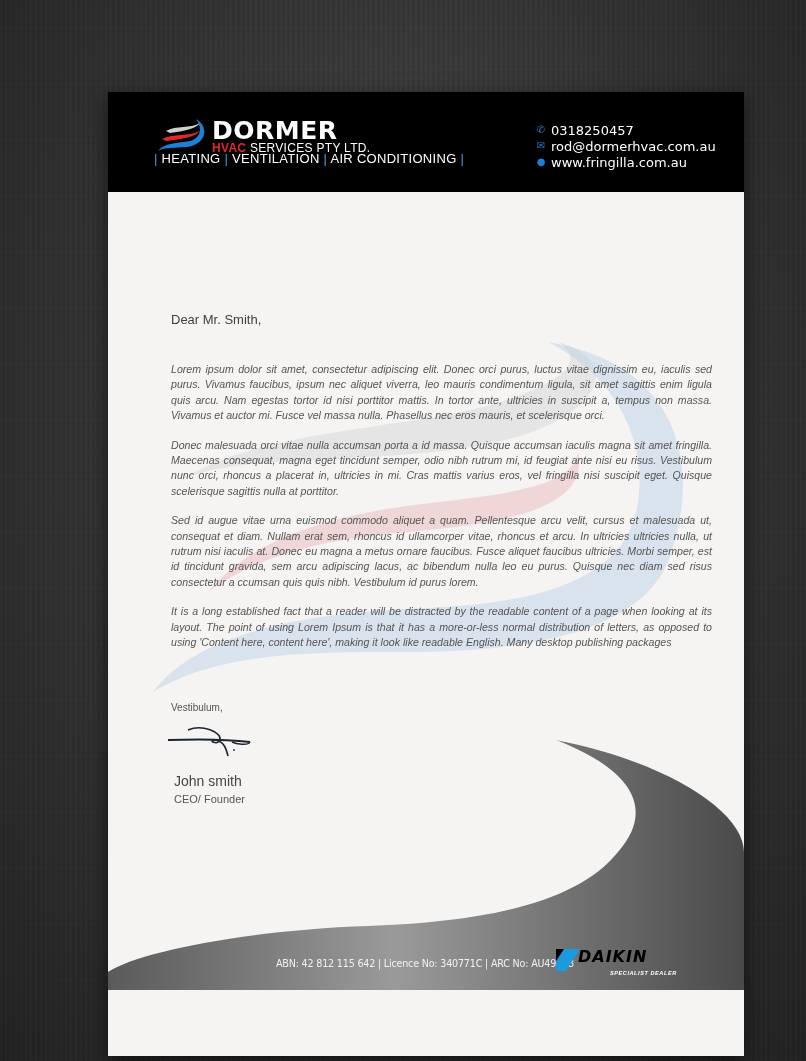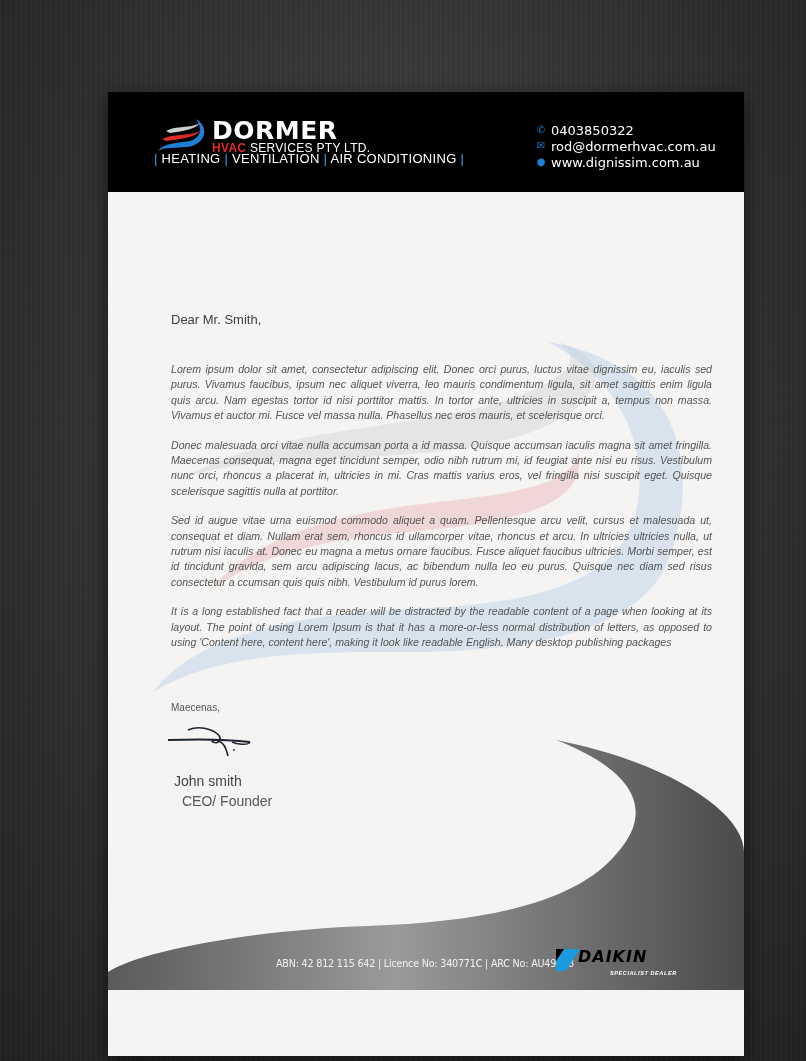--- a/index.html
+++ b/index.html
@@ -54,21 +54,21 @@
     position: absolute; left: 63px; top: 220px; font-size: 13px; color: #404040;
   }
   .body-text {
     position: absolute; left: 63px; top: 270px; width: 541px;
     font-size: 10.6px; line-height: 15.4px; color: #555; text-align: justify;
   }
   .body-text p { margin: 0 0 14px 0; font-style: italic; }
   .closing { position: absolute; left: 63px; top: 610px; font-size: 10px; color: #555; }
   .signature { position: absolute; left: 58px; top: 630px; }
   .signer-name { position: absolute; left: 66px; top: 681px; font-size: 14px; color: #444; text-align: center; }
-  .signer-title { position: absolute; left: 66px; top: 701px; font-size: 14px; color: #555; margin-left: 8px; }
+  .signer-title { position: absolute; left: 66px; top: 701px; font-size: 11px; color: #555; }
   .footer-shape { position: absolute; left: 0; top: 0; }
   .footer-text {
     position: absolute; left: 122px; top: 866px; font-size: 9.6px; color: #f2f2f2; white-space: nowrap;
     font-family: "DejaVu Sans", sans-serif; letter-spacing: -0.2px; margin-left: 46px;
   }
   .daikin { position: absolute; left: 448px; top: 856px; width: 122px; height: 34px; }
   .daikin-mark { position: absolute; left: 0; top: 1px; }
   .daikin-word {
     position: absolute; left: 22px; top: -1px; font-size: 16px; font-weight: bold; font-style: italic;
     color: #000000; letter-spacing: 1px; font-family: "DejaVu Sans", sans-serif; text-align: center;
@@ -101,43 +101,43 @@
       <div class="logo-name">DORMER</div>
       <div class="logo-sub"><span class="hvac">HVAC</span><span> SERVICES PTY LTD.</span></div>
       <div class="logo-tagline">
         <span class="sep">| </span><span>HEATING</span><span class="sep"> | </span><span>VENTILATION</span><span class="sep"> | </span><span>AIR CONDITIONING</span><span class="sep"> |</span>
       </div>
     </div>
 
     <div class="contact">
       <div class="contact-row">
         <span class="ico">✆</span>
-        <span>0403850322</span>
+        <span>0318250457</span>
       </div>
       <div class="contact-row">
         <span class="ico">✉</span>
         <span>rod@dormerhvac.com.au</span>
       </div>
       <div class="contact-row">
         <span class="ico">●</span>
-        <span>www.dignissim.com.au</span>
+        <span>www.fringilla.com.au</span>
       </div>
     </div>
   </div>
 
   <div class="greeting">Dear Mr. Smith,</div>
 
   <div class="body-text">
     <p>Lorem ipsum dolor sit amet, consectetur adipiscing elit. Donec orci purus, luctus vitae dignissim eu, iaculis sed purus. Vivamus faucibus, ipsum nec aliquet viverra, leo mauris condimentum ligula, sit amet sagittis enim ligula quis arcu. Nam egestas tortor id nisi porttitor mattis. In tortor ante, ultricies in suscipit a, tempus non massa. Vivamus et auctor mi. Fusce vel massa nulla. Phasellus nec eros mauris, et scelerisque orci.</p>
     <p>Donec malesuada orci vitae nulla accumsan porta a id massa. Quisque accumsan iaculis magna sit amet fringilla. Maecenas consequat, magna eget tincidunt semper, odio nibh rutrum mi, id feugiat ante nisi eu risus. Vestibulum nunc orci, rhoncus a placerat in, ultricies in mi. Cras mattis varius eros, vel fringilla nisi suscipit eget. Quisque scelerisque sagittis nulla at porttitor.</p>
     <p>Sed id augue vitae urna euismod commodo aliquet a quam. Pellentesque arcu velit, cursus et malesuada ut, consequat et diam. Nullam erat sem, rhoncus id ullamcorper vitae, rhoncus et arcu. In ultricies ultricies nulla, ut rutrum nisi iaculis at. Donec eu magna a metus ornare faucibus. Fusce aliquet faucibus ultricies. Morbi semper, est id tincidunt gravida, sem arcu adipiscing lacus, ac bibendum nulla leo eu purus. Quisque nec diam sed risus consectetur a ccumsan quis quis nibh. Vestibulum id purus lorem.</p>
     <p>It is a long established fact that a reader will be distracted by the readable content of a page when looking at its layout. The point of using Lorem Ipsum is that it has a more-or-less normal distribution of letters, as opposed to using 'Content here, content here', making it look like readable English. Many desktop publishing packages</p>
   </div>
 
-  <div class="closing">Maecenas,</div>
+  <div class="closing">Vestibulum,</div>
 
   <svg class="signature" width="90" height="40" viewBox="0 0 90 40">
     <path d="M2 18 C30 17 60 17 84 20" stroke="#1e2430" stroke-width="2" fill="none"></path>
     <path d="M22 8 C36 2 56 10 54 18 C52 24 40 18 50 18 C58 20 60 26 62 34" stroke="#1e2430" stroke-width="1.6" fill="none"></path>
     <path d="M84 20 C82 24 70 22 66 20" stroke="#1e2430" stroke-width="1.4" fill="none"></path>
     <circle cx="68" cy="28" r="0.9" fill="#1e2430"></circle>
   </svg>
 
   <div class="signer-name">John smith</div>
   <div class="signer-title">CEO/ Founder</div>

